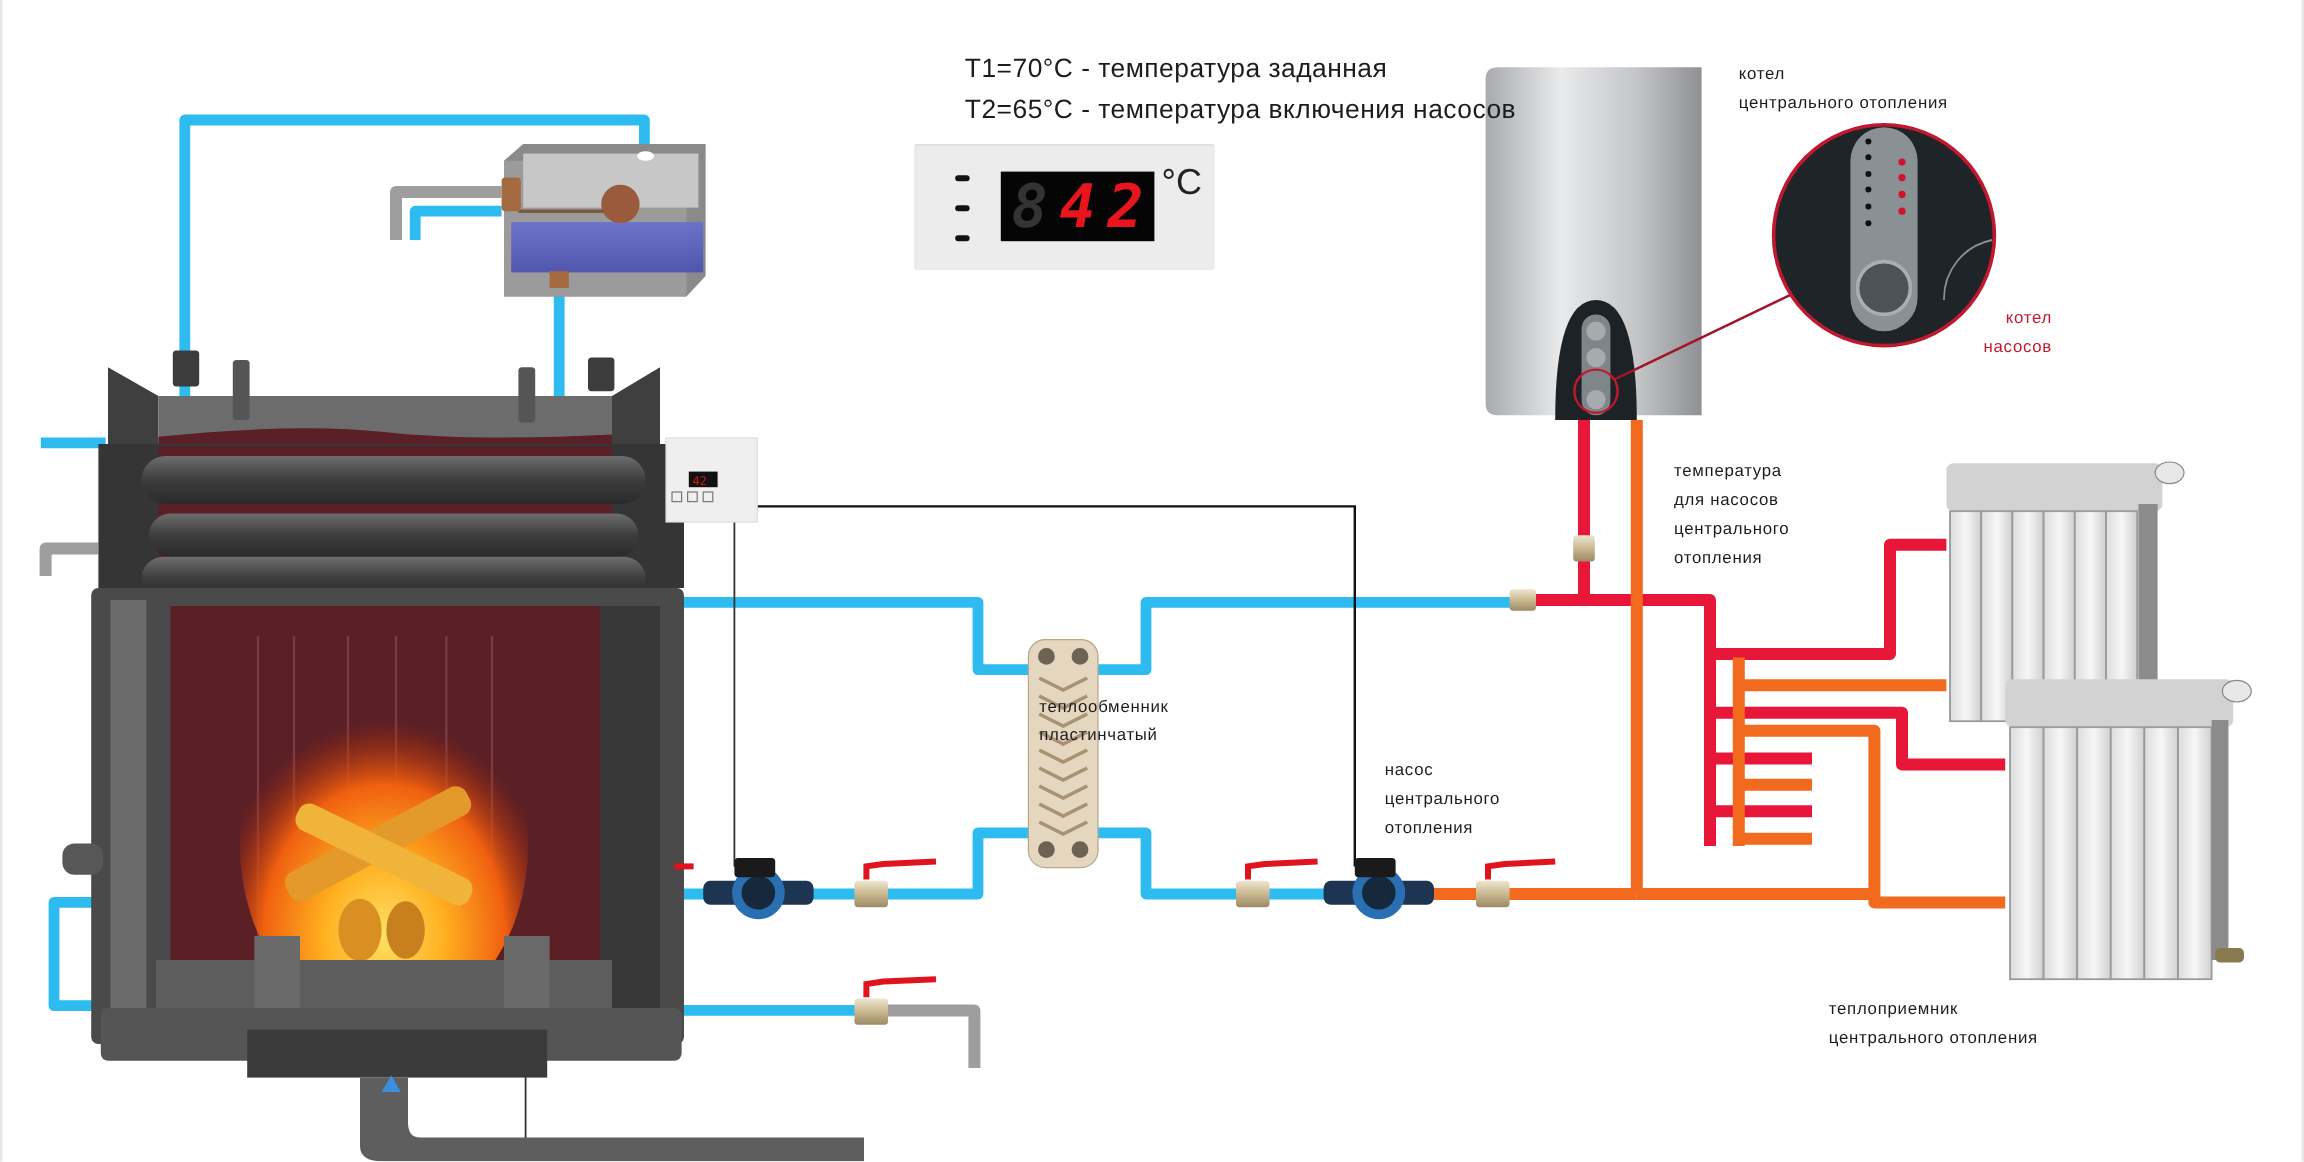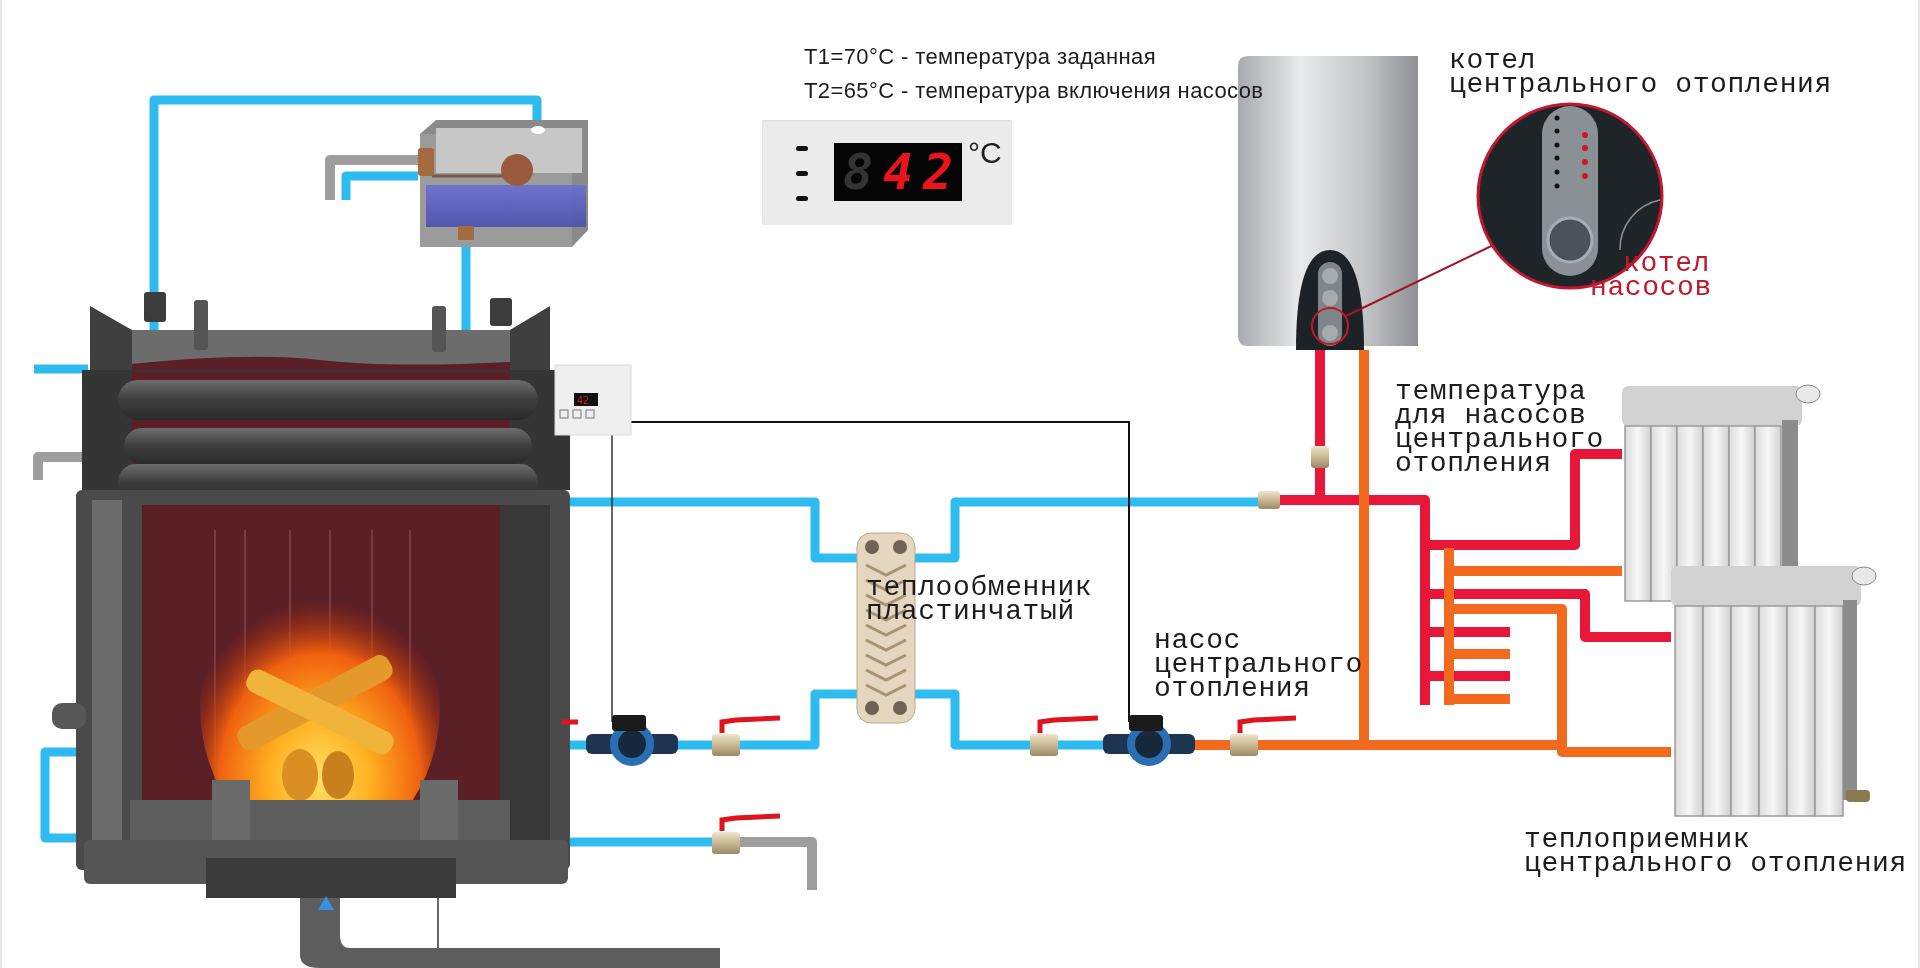--- a/index.html
+++ b/index.html
@@ -1,20 +1,20 @@
 <!DOCTYPE html>
 <html><head>
 <meta charset="utf-8">
 <style>
   html,body{margin:0;padding:0;background:#ffffff;}
   body{width:1920px;height:968px;position:relative;overflow:hidden;font-family:"Liberation Sans","DejaVu Sans",sans-serif;color:#1a1a1a;}
   .frame-left{position:absolute;left:0;top:0;width:2px;height:968px;background:#e6e6e6;}
   .frame-right{position:absolute;right:0;top:0;width:2px;height:968px;background:#e6e6e6;}
   svg.scene{position:absolute;left:0;top:0;}
-  .lbl{position:absolute;font-size:28px;line-height:24px;letter-spacing:0.6px;color:#1c1c1c;white-space:nowrap;font-family:Liberation Mono, monospace;}
+  .lbl{position:absolute;font-size:14px;line-height:24px;letter-spacing:0.6px;color:#1c1c1c;white-space:nowrap;}
   .lbl.red{color:#c0182e;text-align:right;}
   .hdr{position:absolute;left:760px;font-size:22px;letter-spacing:0.4px;color:#1c1c1c;white-space:nowrap;margin-left:44px;}
   .thermo{position:absolute;left:762px;top:120px;width:250px;height:105px;background:#ececec;border-radius:2px;box-shadow:0 1px 2px rgba(0,0,0,0.08) inset;}
   .thermo .ticks{position:absolute;left:34px;top:26px;width:12px;}
   .thermo .ticks span{display:block;width:12px;height:5px;border-radius:3px;background:#111;margin-bottom:20px;}
   .thermo .screen{position:absolute;left:72px;top:23px;width:128px;height:58px;background:#050505;display:flex;align-items:center;justify-content:center;gap:4px;}
   .thermo .dig{font-family:"DejaVu Sans Mono","Liberation Mono",monospace;font-size:50px;font-weight:bold;font-style:italic;line-height:58px;width:36px;text-align:center;}
   .thermo .dig.off{color:#333;}
   .thermo .dig.on{color:#e8161c;}
   .thermo .unit{position:absolute;left:206px;top:16px;font-size:30px;color:#222;}

